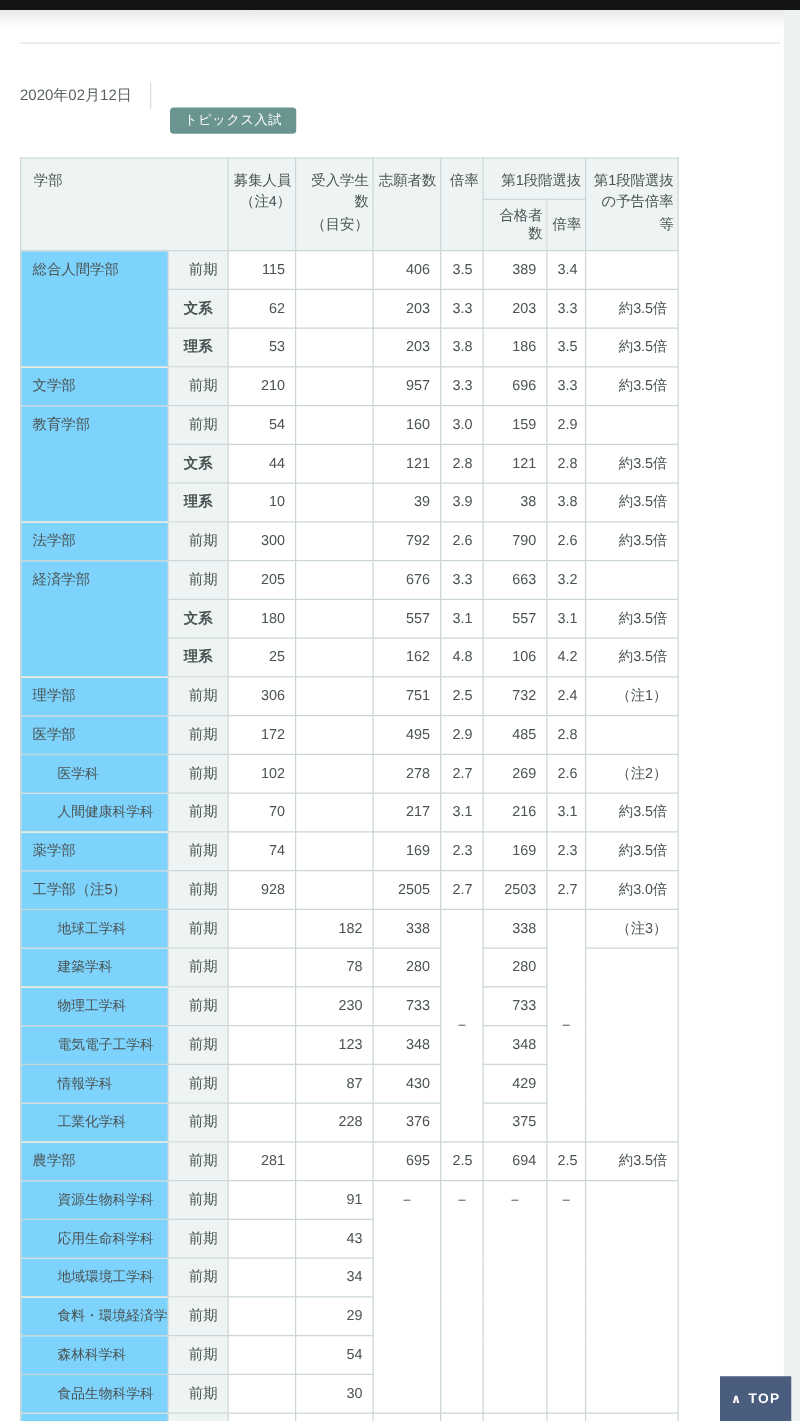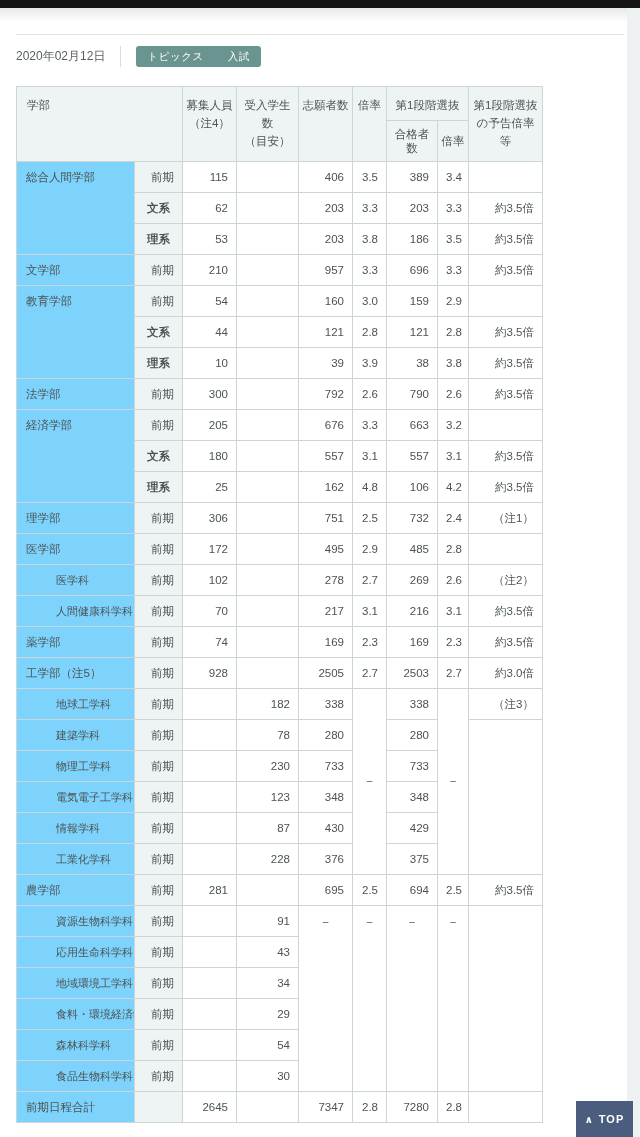--- a/index.html
+++ b/index.html
@@ -20,38 +20,39 @@
   .page-title {
     margin:0; font-size:17px; font-weight:bold; color:#3c4545;
     letter-spacing:0.5px; line-height:1.3;
   }
   .title-rule { border:none; border-top:1px solid #e2e4e4; margin:10px 0 0 0; }
   .meta { display:flex; align-items:center; margin-top:11px;text-align:center; }
   .post-date { font-size:12px; color:#596060; }
   .meta-sep { width:1px; height:21px; background:#d8dcdc; margin:0 15px; }
   .badge {
     background:#6a948f; color:#fff; font-size:10.5px; line-height:1;
-    padding:5px 11px; border-radius:3px; display:flex; gap:24px;
+    padding:5px 11px; border-radius:3px; display:flex; gap:0;
     letter-spacing:0.5px;
+    margin-top:40px;
   }
   table {
     margin-top:19px; border-collapse:collapse; table-layout:fixed;
     width:526px; font-size:11.5px; color:#4b5353;
   }
   th, td { border:1px solid #ccd6d6; line-height:14px; overflow:hidden; }
   th {
-    background:#eef3f3; font-weight:normal; text-align:center;
+    background:#eef3f3; font-weight:normal; text-align:right;
     vertical-align:top; padding:10px 3px 5px; white-space:pre-line;
     line-height:1.55;
   }
   th.hl { text-align:left; padding-left:10px; }
   th.h2 { vertical-align:middle; padding:6px 3px; line-height:14px; }
   td { padding:8px 8px; background:#fff; white-space:nowrap; }
   .c-label  { background:#7dd3fc; text-align:left; vertical-align:top; padding-left:9px;margin-left:32px; }
-  .c-indent { padding-left:39px; font-size:11px; }
+  .c-indent { padding-left:29px; font-size:11px; }
   .c-period { background:#eef3f3; text-align:right; padding-left:8px; }
   .c-right  { text-align:center; padding-right:8px;font-weight:bold; }
   .c-num    { text-align:right; }
   .c-dash   { text-align:center; color:#5a6161; }
   .c-mid    { vertical-align:middle; }
   .c-top    { vertical-align:top; padding-top:9px; }
   .top-btn {
     position:absolute; right:7px; top:1101px; width:57px; height:36px;
     background:#4a5d7e; color:#fff; border:none; z-index:10;
     display:flex; align-items:center; justify-content:center; gap:6px;

